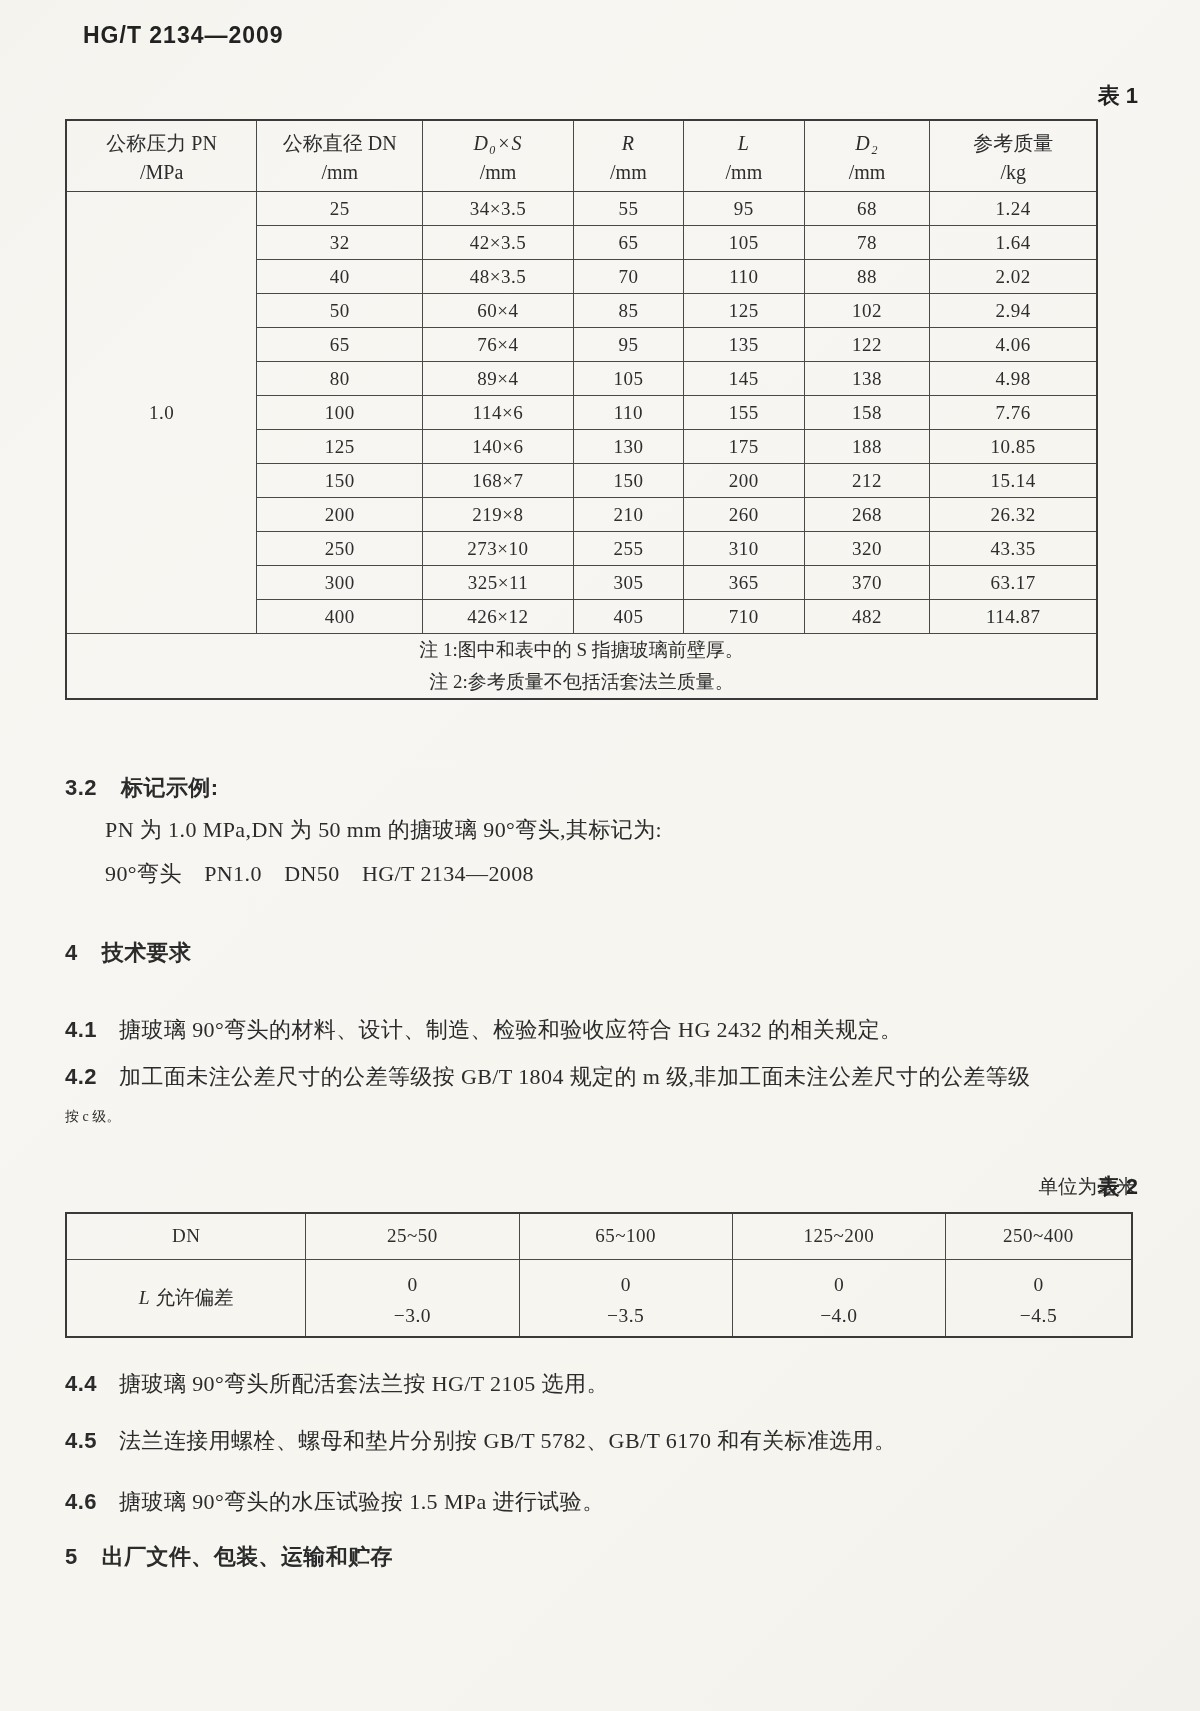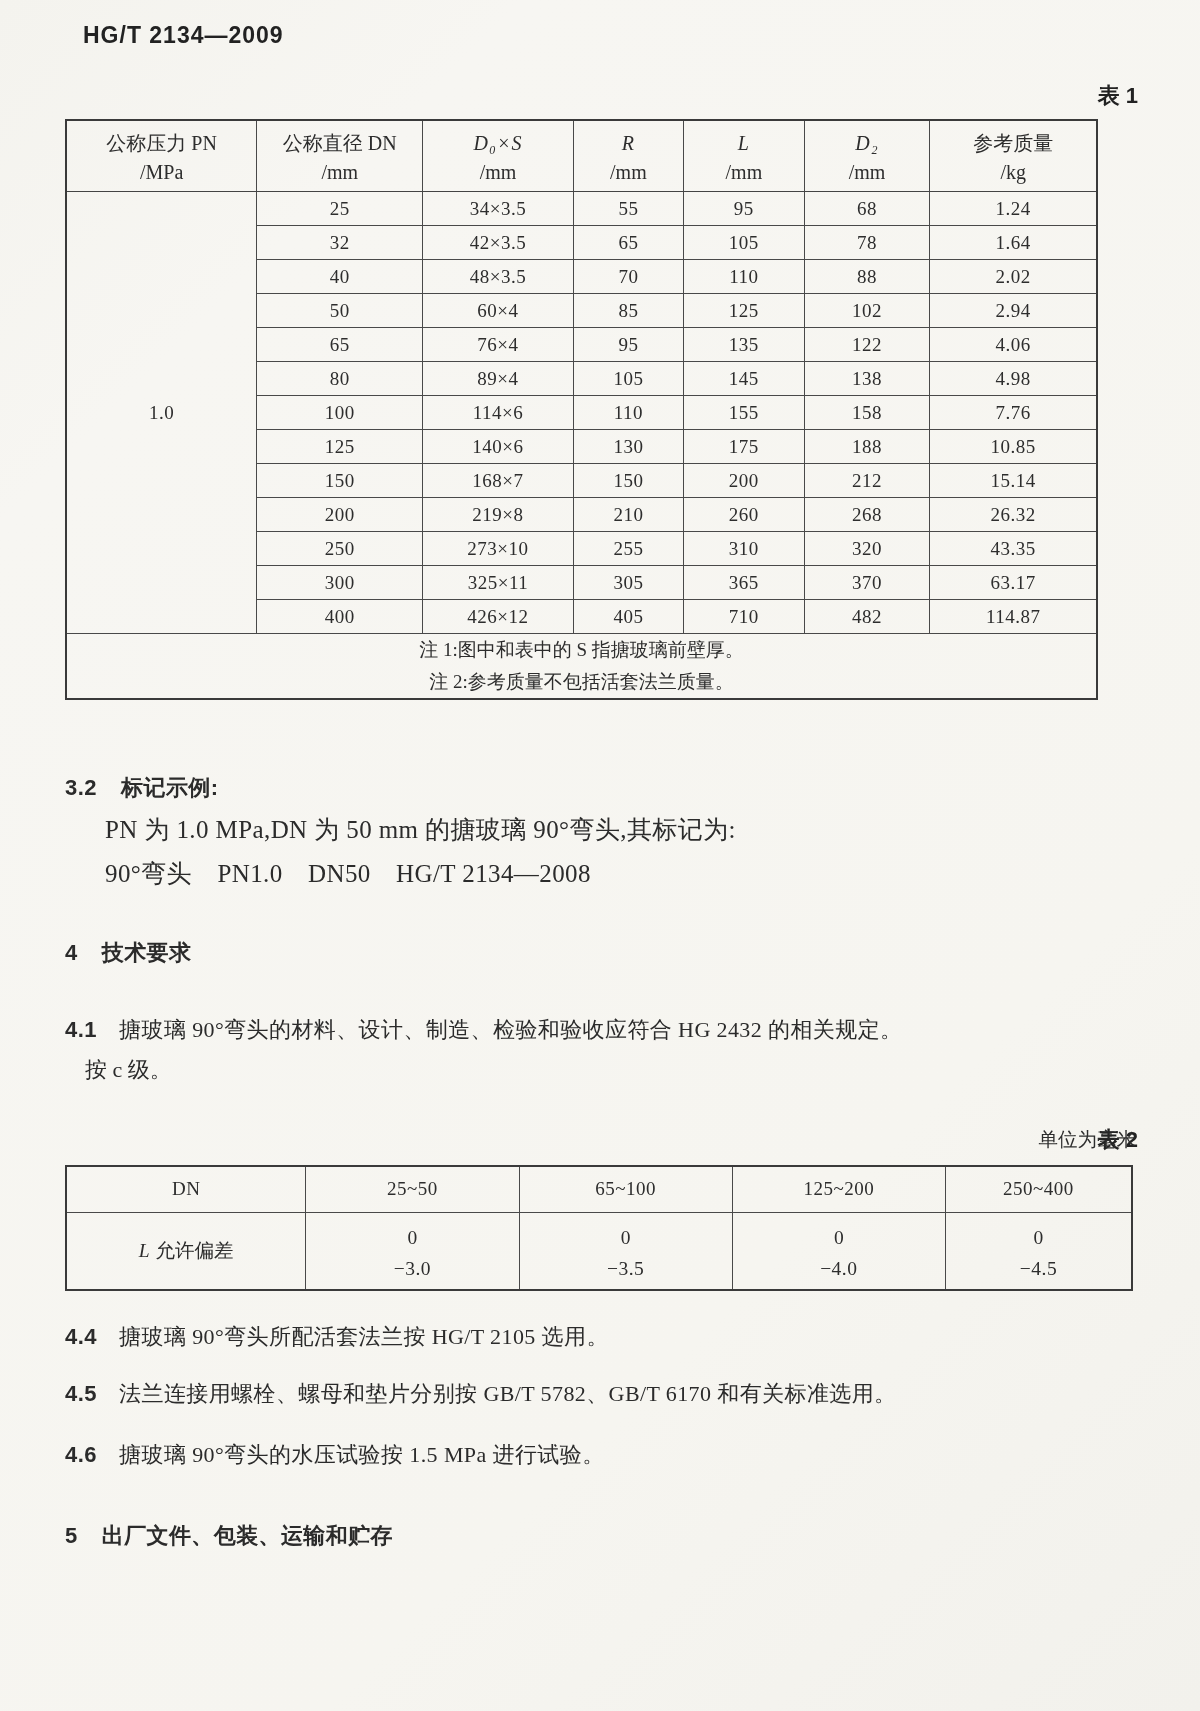--- a/index.html
+++ b/index.html
@@ -71,25 +71,25 @@
   .clause { margin: 0; font-size: 22px; line-height: 31px; letter-spacing: 0.4px; }
   .clause .num {
     font-family: "Liberation Sans", "DejaVu Sans", sans-serif;
     font-weight: bold;
     margin-right: 22px;
     letter-spacing: 0.5px;
   }
   .heading { font-size: 22px; font-weight: bold; font-family: "Liberation Sans", "DejaVu Sans", sans-serif; }
   .heading .num { margin-right: 24px; }
   .c32 { margin-top: 72px; }
-  .c32-line { margin: 10px 0 0 40px; font-size: 25px; line-height: 34px; letter-spacing: 0.4px; }
+  .c32-line { margin: 10px 0 0 40px; font-size: 22px; line-height: 34px; letter-spacing: 0.4px; }
   .sec4 { margin-top: 46px; }
   .c41 { margin-top: 46px; }
   .c42 { margin-top: 16px; }
-  .c42-cont { font-size: 22px; line-height: 31px; margin-top: 9px; margin-left: 20px; }
+  .c42-cont { font-size: 14px; line-height: 31px; margin-top: 9px; }
   .c43 { margin-top: 15px; }
 
   .t2-caption-row {
     position: relative;
     margin: 40px 0 10px 0;
     height: 30px;
   }
   .t2-caption-row .table-caption { line-height: 30px; }
   .t2-unit {
     position: absolute;
@@ -101,21 +101,21 @@
   table.t2 { width: 1068px; }
   table.t2 td, table.t2 th { font-weight: normal; }
   table.t2 .r1 { height: 46px; font-size: 19.5px; letter-spacing: 0.5px; }
   table.t2 .r2 td { height: 76px; font-size: 19.5px; }
   .tol-upper { line-height: 32px; margin-top: 4px; }
   .tol-lower { line-height: 30px; letter-spacing: 0.5px; }
 
   .c44 { margin-top: 30px; }
   .c45 { margin-top: 26px; }
   .c46 { margin-top: 30px; }
-  .sec5 { margin-top: 50px; }
+  .sec5 { margin-top: 24px; }
   .c51 { margin-top: 42px; }
 </style>
 </head>
 <body>
 
 <div class="page">
 
   <div class="doc-header">HG/T 2134—2009</div>
 
   <div class="table-caption t1-caption">表 1</div>
@@ -286,20 +286,23 @@
   <div class="c32-line">90°弯头　PN1.0　DN50　HG/T 2134—2008</div>
 
   <p class="clause heading sec4">
     <span class="num">4</span><span>技术要求</span>
   </p>
 
   <p class="clause c41">
     <span class="num">4.1</span><span>搪玻璃 90°弯头的材料、设计、制造、检验和验收应符合 HG 2432 的相关规定。</span>
   </p>
 
+  <p class="clause c42">
+    <span class="num">4.2</span><span>加工面未注公差尺寸的公差等级按 GB/T 1804 规定的 m 级,非加工面未注公差尺寸的公差等级</span>
+  </p>
   <div class="c42-cont">按 c 级。</div>
 
 
   <div class="t2-caption-row">
     <div class="table-caption">表 2</div>
     <div class="t2-unit">单位为毫米</div>
   </div>
 
   <table class="datatable t2">
     <colgroup>

